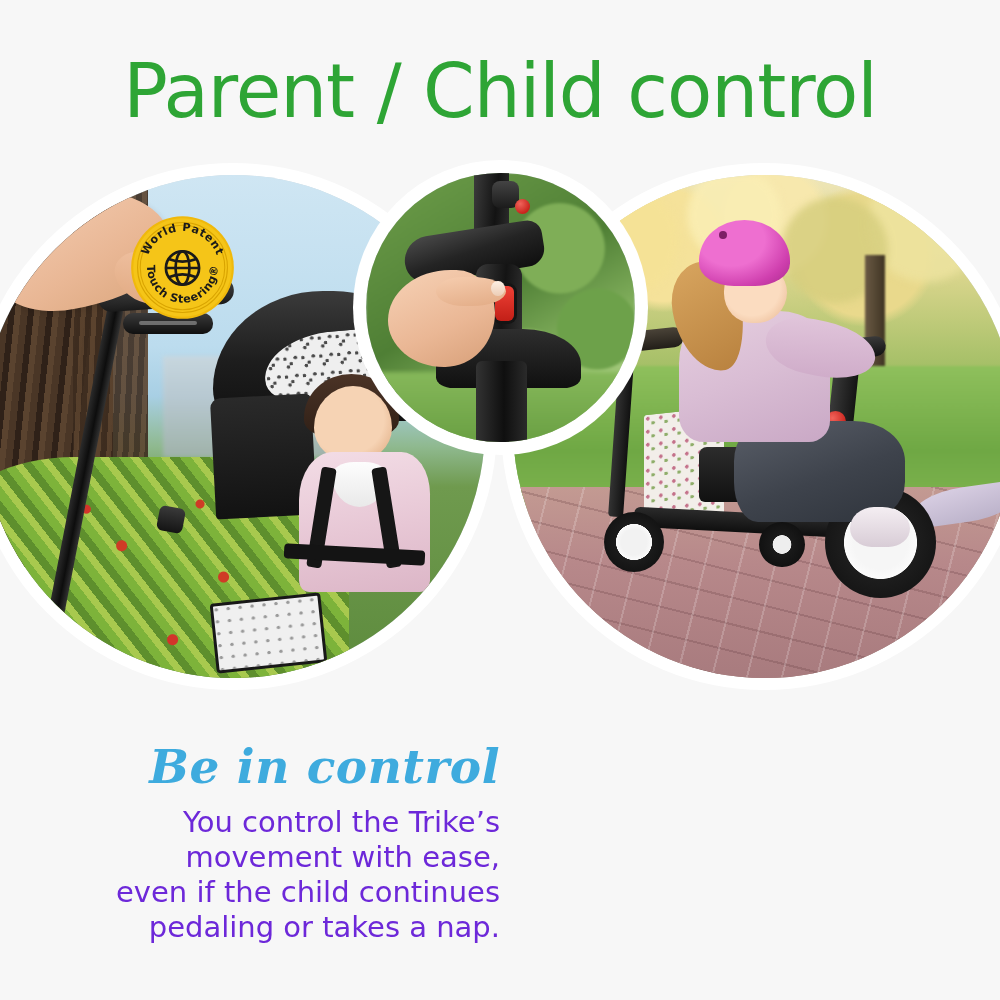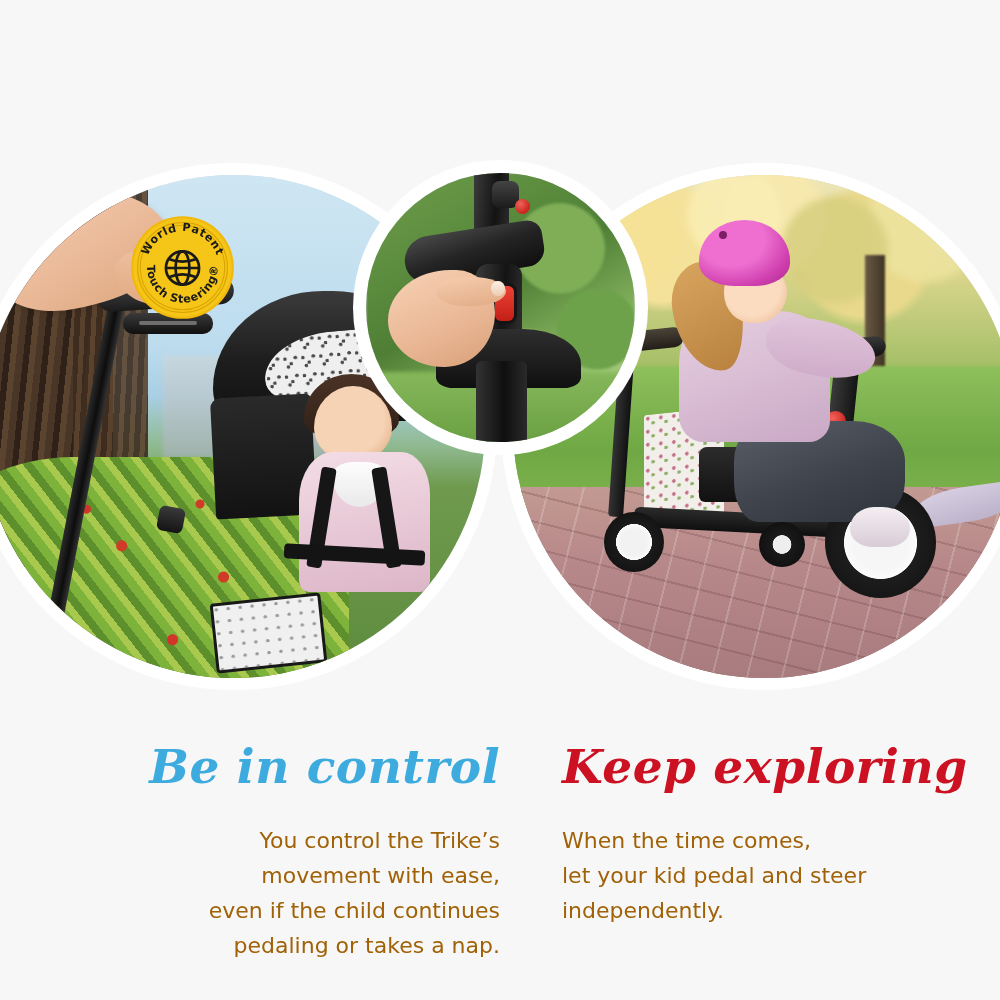--- a/index.html
+++ b/index.html
@@ -403,31 +403,32 @@
   .block { position: absolute; }
   .block .head {
     font-family: "DejaVu Serif", serif;
     font-style: italic; font-weight: 700;
     font-size: 47px; letter-spacing: 0.5px;
     line-height: 1.05; white-space: nowrap;
   }
   .head.blue { color: #3eabde; }
   .head.red  { color: #cc1122; }
   .block .body {
-    margin-top: 32px;
+    margin-top: 14px;
     font-family: "DejaVu Sans", sans-serif;
-    font-size: 22px; line-height: 35px;
-    color: #a16207; white-space: pre-line;
+    font-size: 29px; line-height: 35px;
+    color: #6d28d9; white-space: pre-line;
   }
 </style>
 </head>
 <body>
 
 <div id="page">
 
+  <div class="title">Parent / Child control</div>
 
   <div class="circle left" style="left:-30px; top:163px; width:527px; height:527px;">
     <div class="inner">
       <div class="scene-left"></div>
       <div class="bg-building"></div>
       <div class="tree-trunk"></div>
       <div class="tree-trunk2"></div>
       <div class="bush"></div>
       <div class="canopy"></div>
       <div class="canopy-trim"></div>
@@ -529,20 +530,14 @@
   </div>
 
   <div class="block" style="left:70px; top:742px; width:430px;text-align:right;">
     <div class="head blue">Be in control</div>
     <div class="body">You control the Trike’s
 movement with ease,
 even if the child continues
 pedaling or takes a nap.</div>
   </div>
 
-  <div class="block" style="left:562px; top:742px; width:430px;">
-    <div class="head red">Keep exploring</div>
-    <div class="body">When the time comes,
-let your kid pedal and steer
-independently.</div>
-  </div>
 
 </div>
 
 </body></html>

